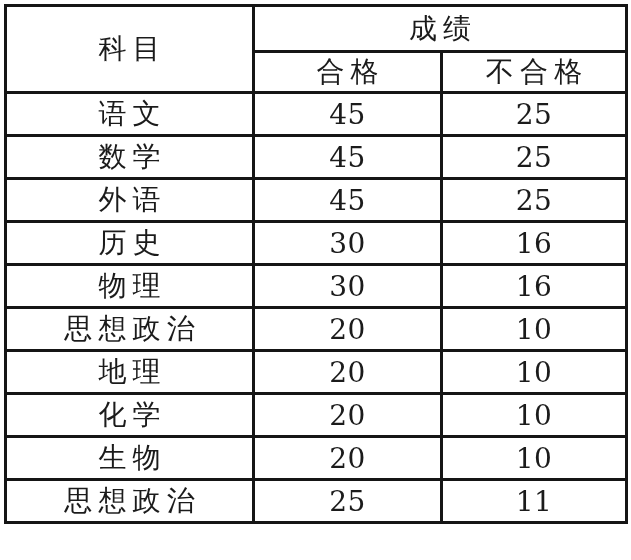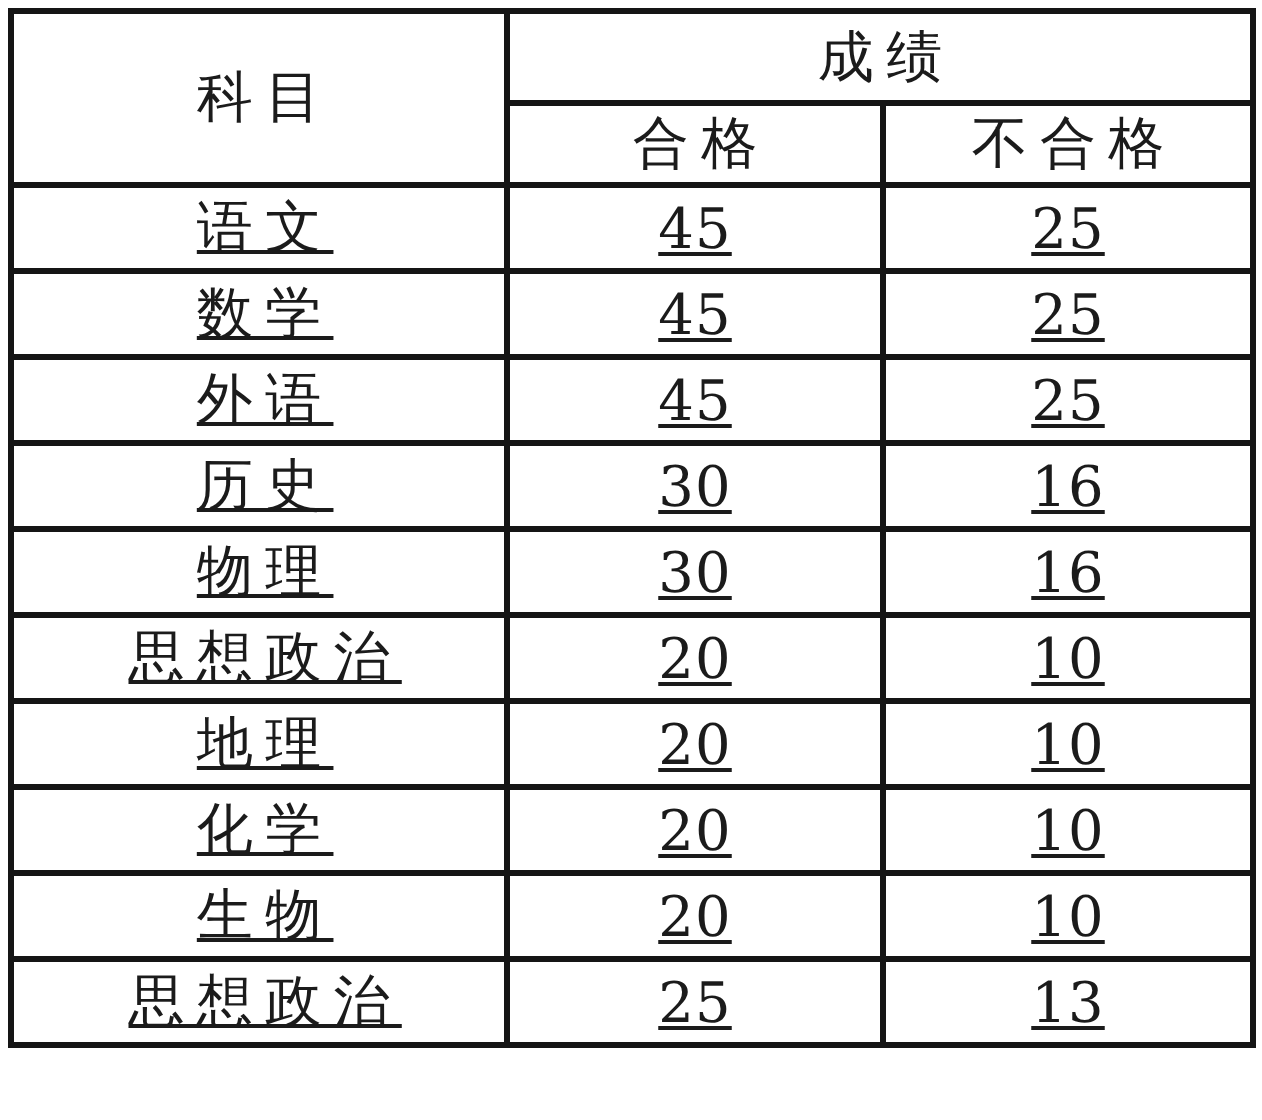--- a/index.html
+++ b/index.html
@@ -36,21 +36,21 @@
   }
   .cjk {
     letter-spacing: 0.22em;
     text-indent: 0.22em;
   }
   .num {
     letter-spacing: 0.02em;
   }
   tr.hrow1 { height: 46px; }
   tr.hrow2 { height: 38px; }
-  tbody tr  { height: 43px; text-decoration: underline; }
+  tbody tr  { height: 43px; }
 </style>
 </head>
 <body>
 
 <div class="page">
   <table class="scores">
     <colgroup>
       <col style="width:248px">
       <col style="width:188px">
       <col style="width:185px">
@@ -107,17 +107,17 @@
         <td class="num">10</td>
       </tr>
       <tr>
         <td class="cjk">生物</td>
         <td class="num">20</td>
         <td class="num">10</td>
       </tr>
       <tr>
         <td class="cjk">思想政治</td>
         <td class="num">25</td>
-        <td class="num">13</td>
+        <td class="num">11</td>
       </tr>
     </tbody>
   </table>
 </div>
 
 </body></html>

